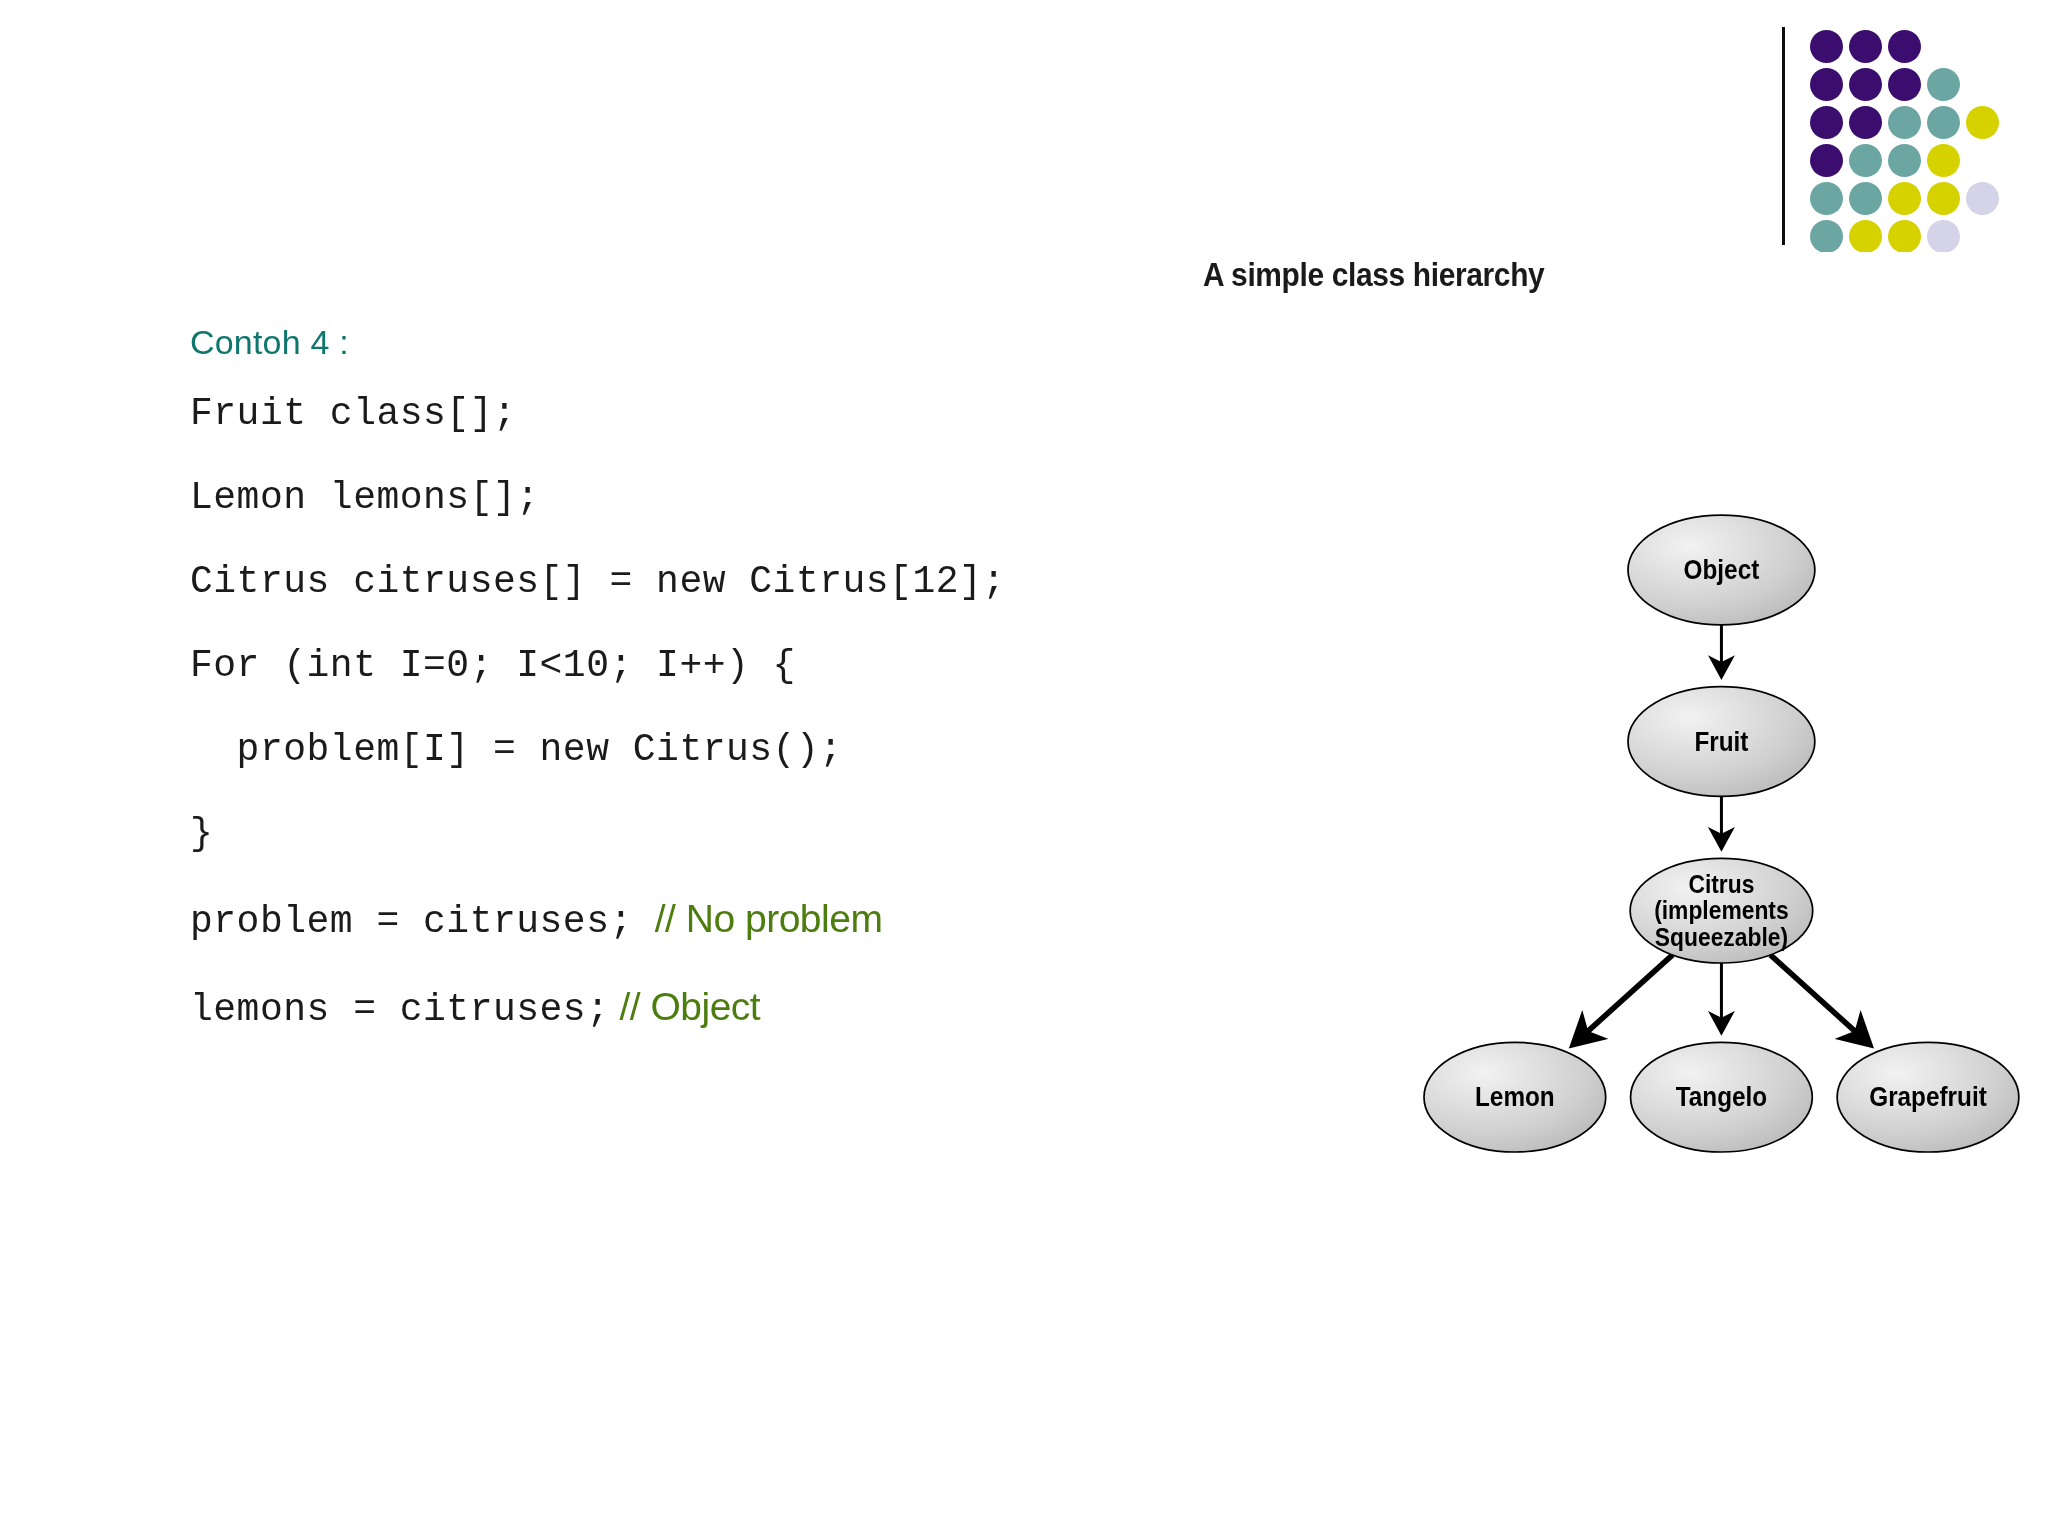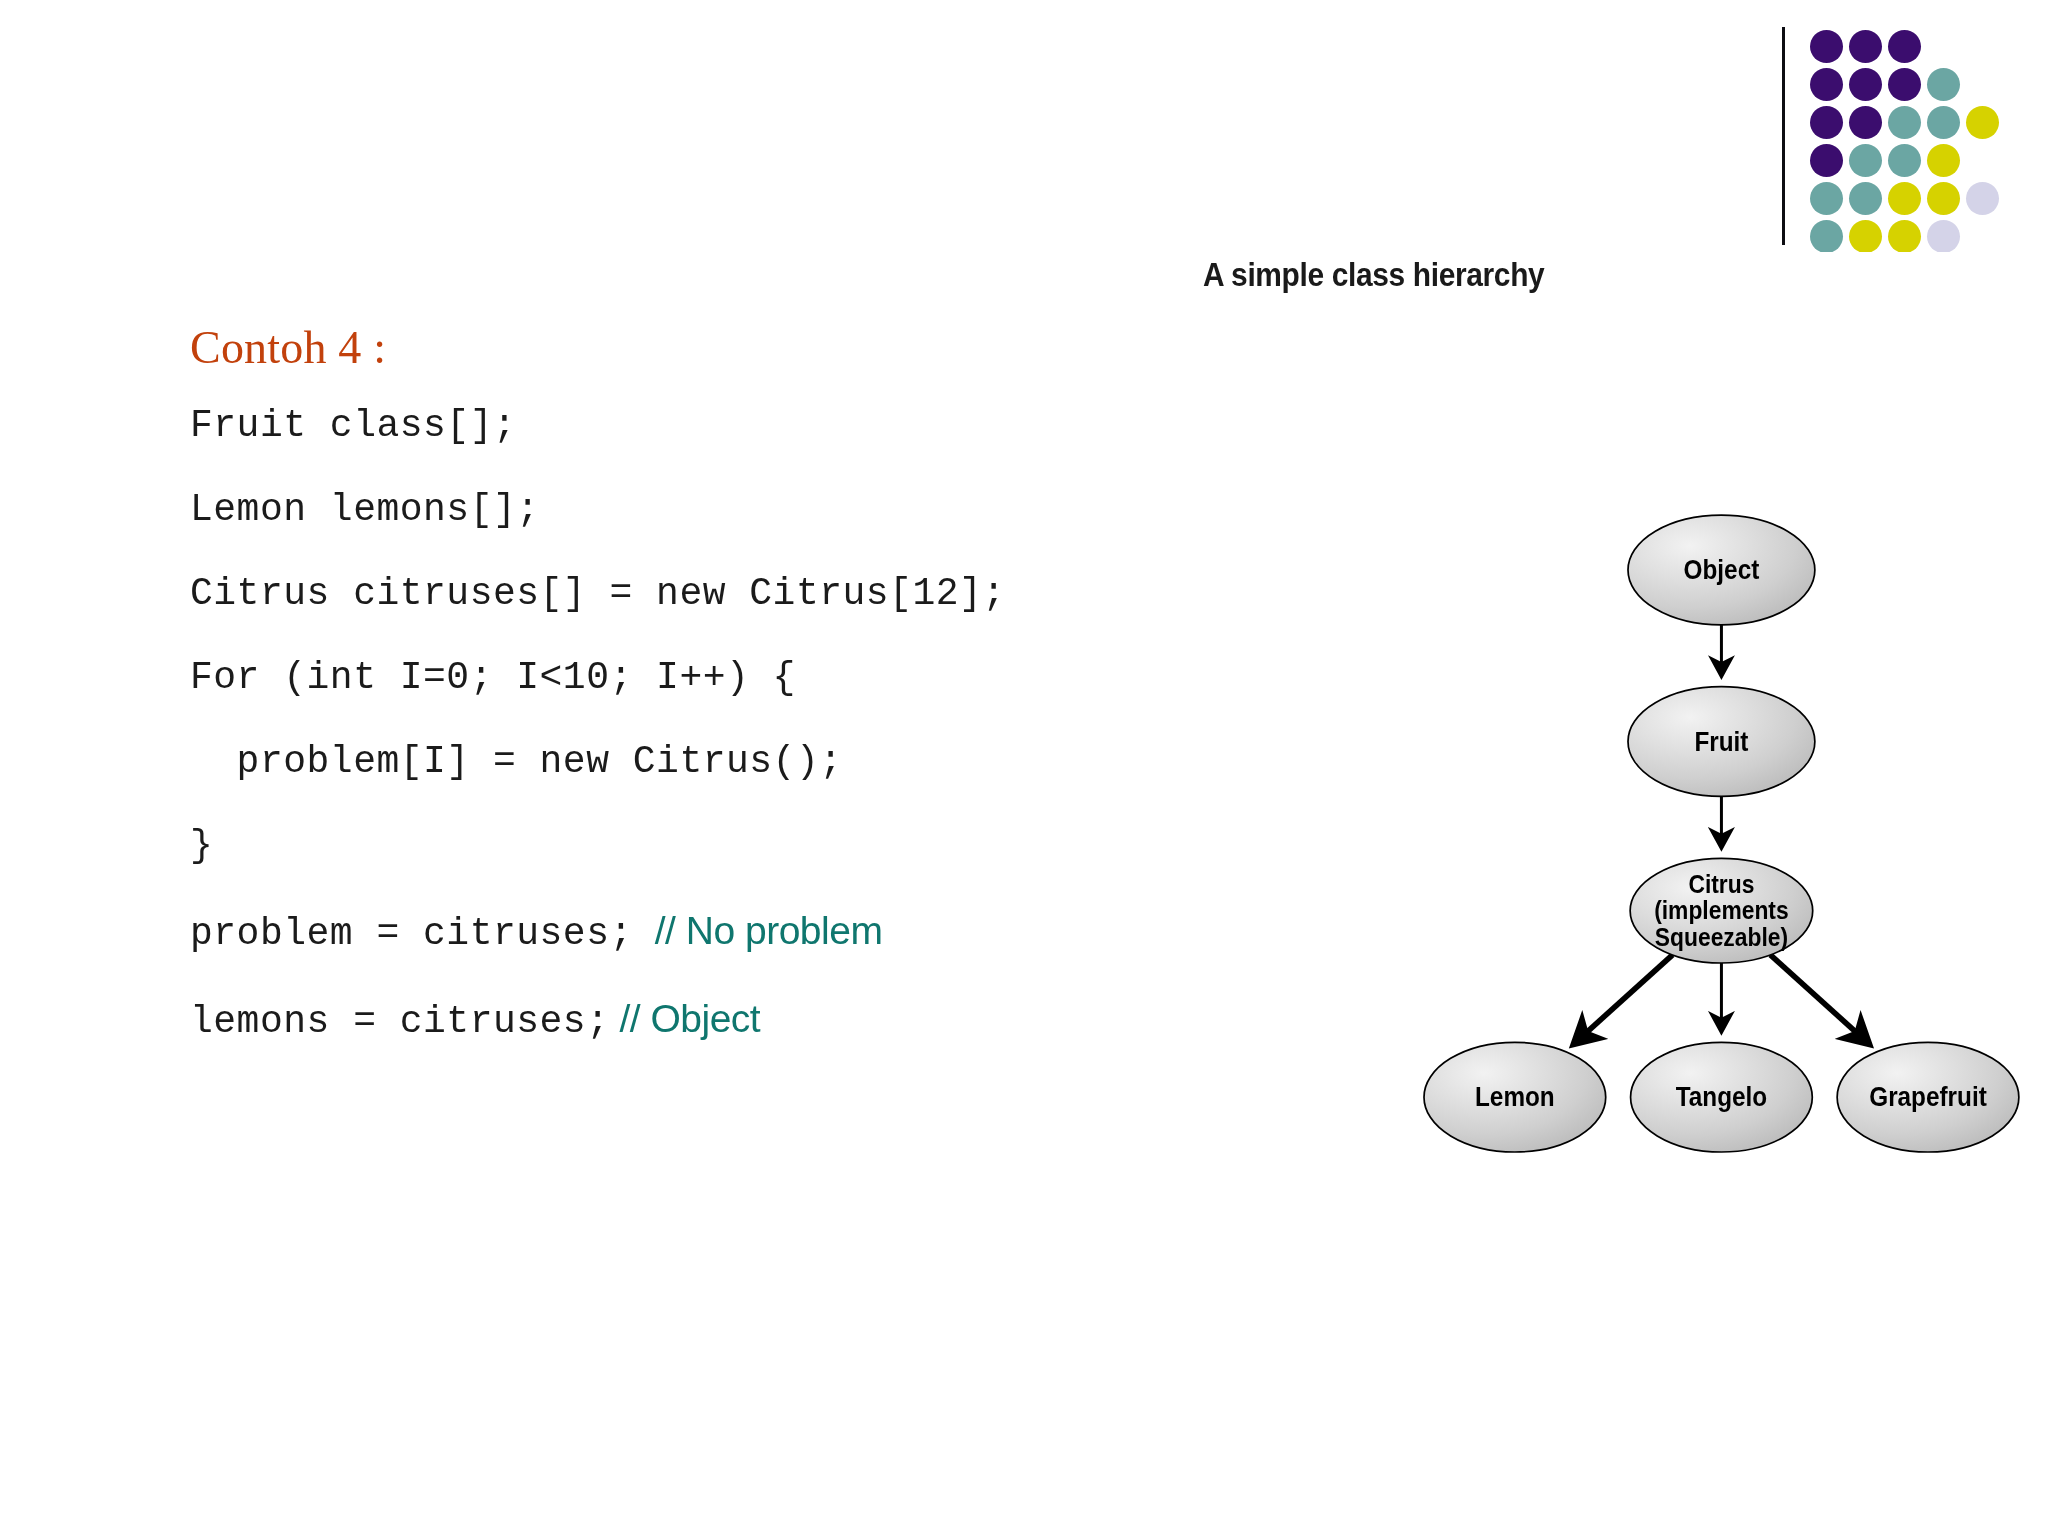--- a/index.html
+++ b/index.html
@@ -63,43 +63,43 @@
   }
 
   
   #content-col {
     position: absolute;
     left: 190px;
     top: 325px;
     width: 1000px;
   }
   #heading {
-    font-family: Liberation Serif, serif;
-    font-size: 46px;
+    font-family: Liberation Sans, sans-serif;
+    font-size: 34px;
     font-weight: 400;
-    color: #c2410c;
+    color: #0f766e;
     line-height: 1.0;
     margin-bottom: 36px;
     letter-spacing: 0.2px;
   }
   .code-line {
     font-family: "Liberation Mono", "DejaVu Sans Mono", monospace;
     font-size: 38px;
     line-height: 1.0;
     color: #1b1b1b;
     white-space: pre;
     margin-bottom: 46px;
     letter-spacing: 0.5px;
   }
   .code-line:last-child { margin-bottom: 0; }
   .code-comment {
     font-family: "Liberation Sans", sans-serif;
     font-size: 39px;
     letter-spacing: -0.5px;
-    color: #0f766e;
+    color: #4d7c0f;
     font-weight: 400;
   }
   .cmt-gap-wide { padding-left: 22px; }
   .cmt-gap-narrow { padding-left: 10px; }
 
   
   #hierarchy-diagram {
     position: absolute;
     left: 1400px;
     top: 330px;

